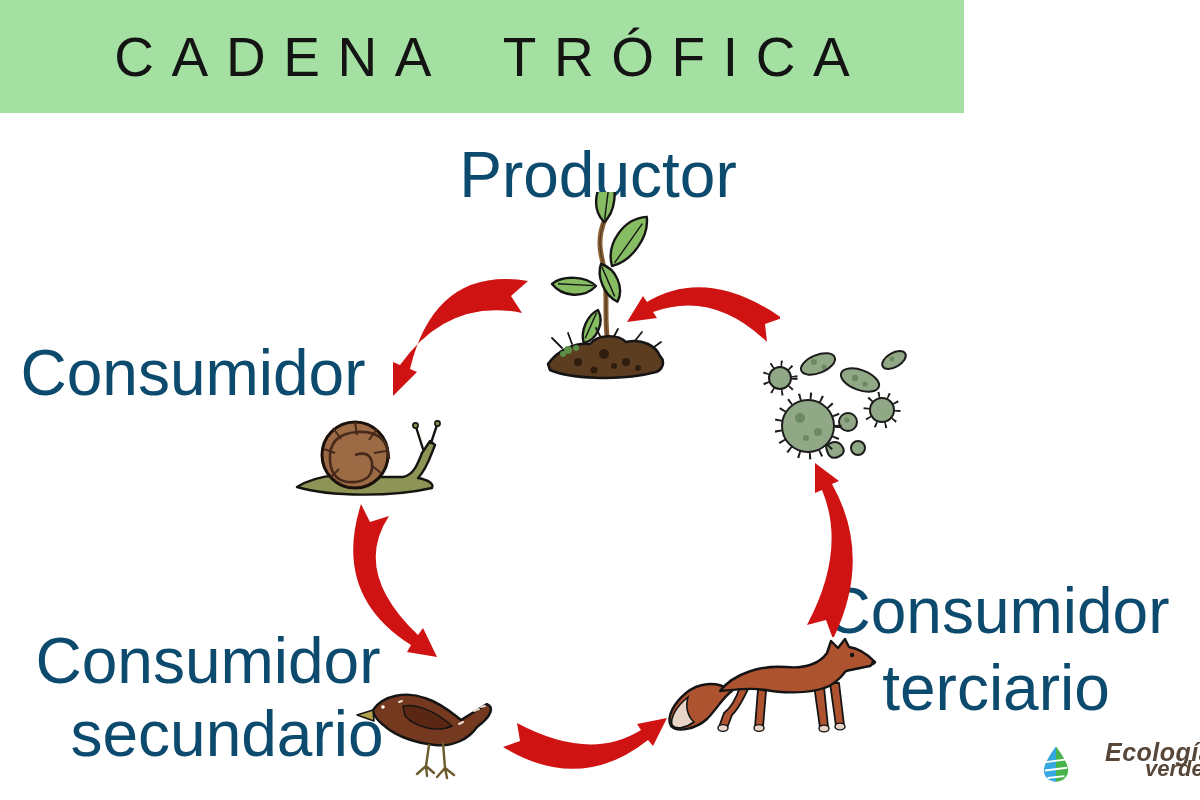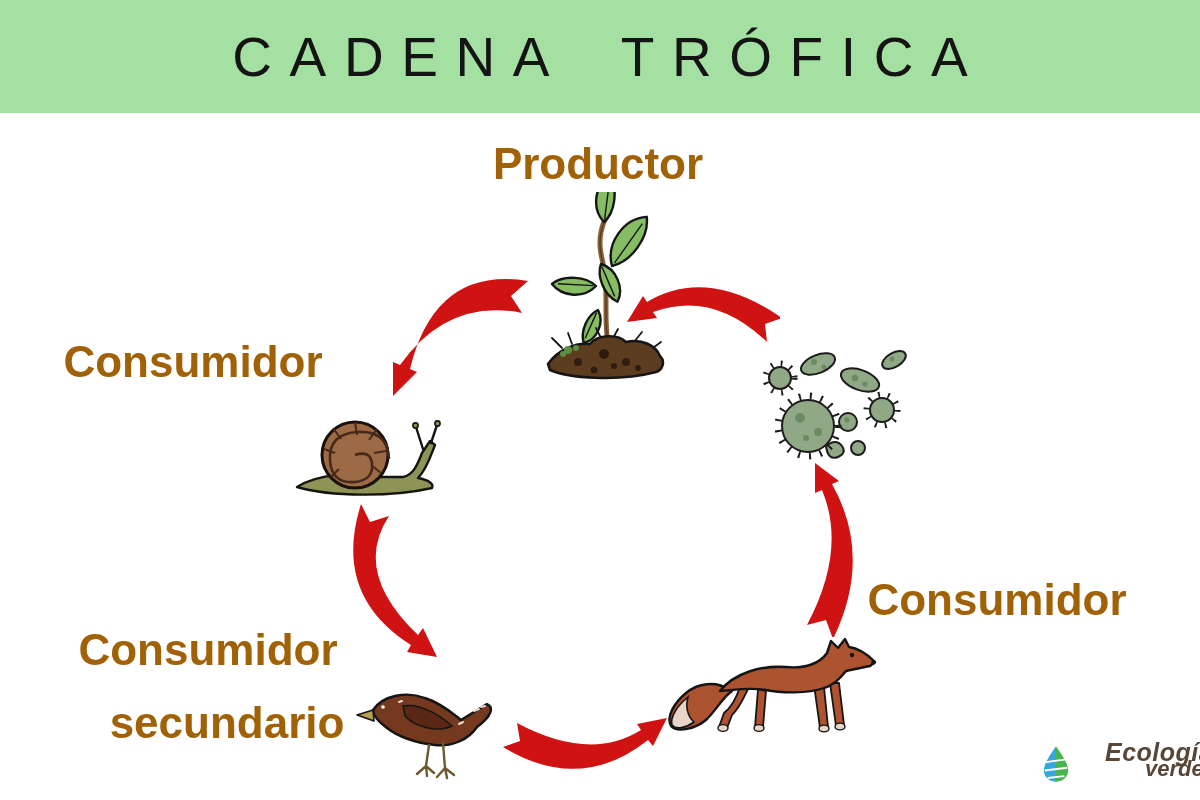--- a/index.html
+++ b/index.html
@@ -1,33 +1,33 @@
 <!DOCTYPE html>
 <html style="--banner-green: #a4e0a2; --arrow-red: #cf1212; --logo-brown: #584738;"><head>
 <meta charset="utf-8">
 <style>
   html,body { margin:0; padding:0; background:#ffffff; }
   .stage {
     position:relative; width:1200px; height:800px; overflow:hidden;
     background:#ffffff; font-family:"Liberation Sans", sans-serif;
   }
   .banner {
-    position:absolute; left:0; top:0; width:1200px; height:113px;
+    position:absolute; left:0; top:0; width:964px; height:113px;
     background:var(--banner-green,#a4e0a2);
     display:flex; align-items:center; justify-content:center;
   }
   .banner .title {
     margin:0; font-size:55px; font-weight:500; color:#141414;
     letter-spacing:0.32em; word-spacing:0.45em; white-space:nowrap;
     padding-left:0.32em; 
   }
   .node-label {
     position:absolute; transform:translateX(-50%);
-    font-size:44px; color:#a16207; white-space:nowrap; line-height:1.1;
-    font-weight:700;
+    font-size:64px; color:#0c4a6e; white-space:nowrap; line-height:1.1;
+    font-weight:400;
   }
   .art { position:absolute; }
   .arrow { position:absolute; }
   .arrow path { fill:var(--arrow-red,#cf1212); }
   .logo {
     position:absolute; left:1042px; top:742px; display:flex; align-items:flex-start;gap:28px;
   }
   .logo .leaf { margin-top:2px; }
   .logo .words { margin-left:7px; color:var(--logo-brown,#584738); line-height:0.8; }
   .logo .l1 { font-size:25px; font-weight:700; letter-spacing:0.5px; font-style:italic; }
@@ -44,20 +44,21 @@
 
   <div class="node-label" style="left:598px; top:140px;">Productor</div>
 
 
   <div class="node-label" style="left:193px; top:338px;">Consumidor</div>
 
   <div class="node-label" style="left:208px; top:626px;">Consumidor</div>
   <div class="node-label" style="left:195px; top:699px;margin-left:32px;">secundario</div>
 
   <div class="node-label" style="left:997px; top:576px;">Consumidor</div>
+  <div class="node-label" style="left:996px; top:653px;">terciario</div>
 
   <svg class="arrow" style="left:330px; top:272px;" width="200" height="130" viewBox="0 0 200 130">
     <path d="M 198,9 Q 105,-6 80,97 L 87,100 L 63,124 L 63,90 L 70,93 Q 118,26 192,41 L 181,24 Z"></path>
   </svg>
 
   <svg class="arrow" style="left:320px; top:500px;" width="130" height="170" viewBox="0 0 130 170">
     <path d="M 41,4 Q 12,95 91,145 L 87,152 L 117,157 L 103,128 L 98,135 Q 32,72 69,16 L 50,22 Z"></path>
   </svg>
 
   <svg class="arrow" style="left:495px; top:690px;" width="190" height="90" viewBox="0 0 190 90">

